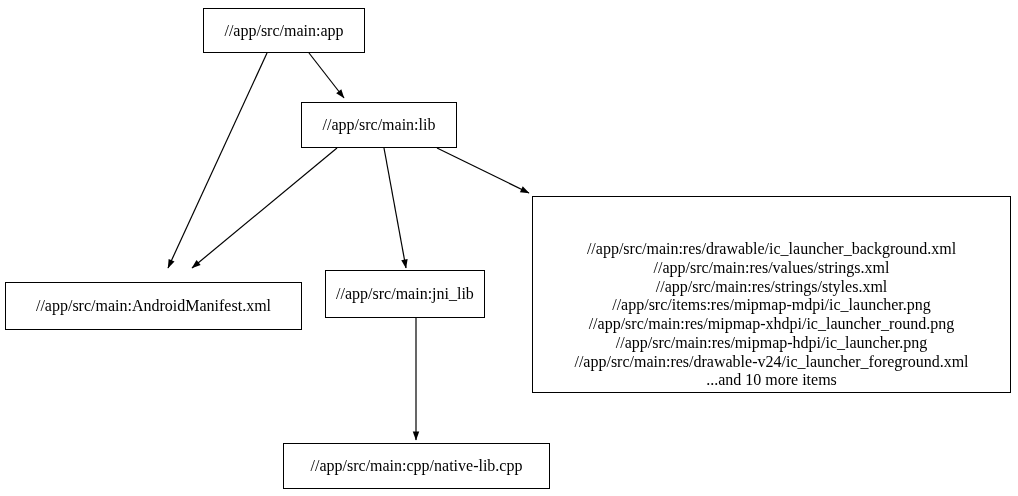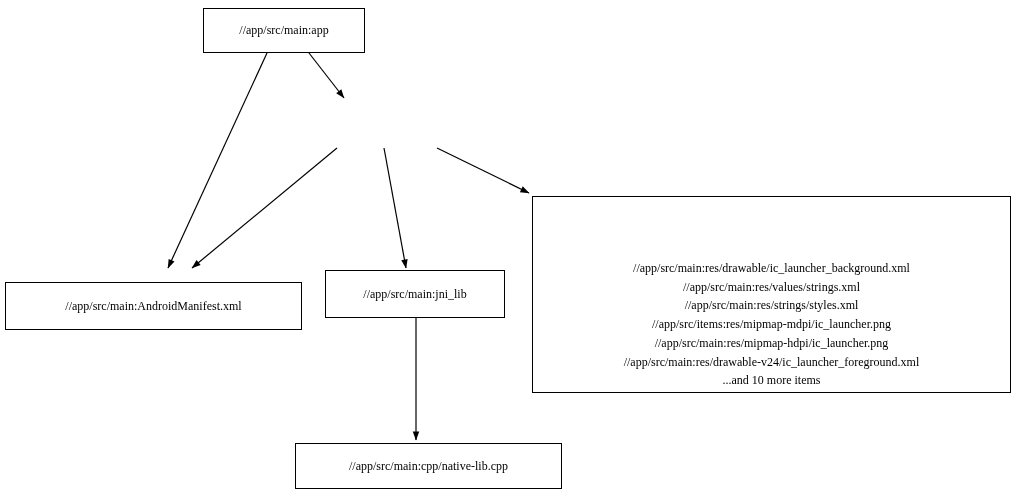--- a/index.html
+++ b/index.html
@@ -30,36 +30,36 @@
   }
   .node {
     position: absolute;
     box-sizing: border-box;
     border: 1.5px solid #000000;
     background: #ffffff;
     display: flex;
     align-items: center;
     justify-content: center;
     text-align: center;
-    font-size: 12px;
+    font-size: 16px;
     white-space: nowrap;
   }
   .node.multi {
     flex-direction: column;
     line-height: 18.7px;
     padding: 2px 6px;
     justify-content: flex-end;
   }
   
   #node-app        { left: 203px; top: 8px;   width: 162px; height: 45px; }
   #node-lib        { left: 301px; top: 102px; width: 156px; height: 46px; }
   #node-manifest   { left: 5px;   top: 270px; width: 297px; height: 48px; margin-top: 12px; }
-  #node-jni-lib    { left: 325px; top: 270px; width: 180px; height: 48px; align-items: center; }
+  #node-jni-lib    { left: 325px; top: 270px; width: 160px; height: 48px; align-items: center; }
   #node-resources  { left: 532px; top: 196px; width: 479px; height: 197px; }
-  #node-native-lib { left: 283px; top: 443px; width: 267px; height: 46px; margin-left: 12px; }
+  #node-native-lib { left: 283px; top: 443px; width: 267px; height: 46px; }
 </style>
 </head>
 <body>
 
 <div class="canvas">
 
   <svg class="edges-layer" viewBox="0 0 1018 496" xmlns="http://www.w3.org/2000/svg">
     <defs>
       <marker id="arrowhead" viewBox="0 0 10 10" refX="9.5" refY="5" markerWidth="11" markerHeight="9" orient="auto" markerUnits="userSpaceOnUse">
         <path d="M0,1.4 L10,5 L0,8.6 Z" fill="#000000"></path>
@@ -70,34 +70,38 @@
     <line x1="337" y1="148" x2="192" y2="268" marker-end="url(#arrowhead)"></line>
     <line x1="384" y1="148" x2="406" y2="268" marker-end="url(#arrowhead)"></line>
     <line x1="437" y1="148" x2="529" y2="193" marker-end="url(#arrowhead)"></line>
     <line x1="416" y1="318" x2="416" y2="440" marker-end="url(#arrowhead)"></line>
   </svg>
 
   <div class="node" id="node-app">
     <span>//app/src/main:app</span>
   </div>
 
+  <div class="node" id="node-lib">
+    <span>//app/src/main:lib</span>
+  </div>
 
   <div class="node" id="node-manifest">
     <span>//app/src/main:AndroidManifest.xml</span>
   </div>
 
   <div class="node" id="node-jni-lib">
     <span>//app/src/main:jni_lib</span>
   </div>
 
   <div class="node multi" id="node-resources">
     <div>//app/src/main:res/drawable/ic_launcher_background.xml</div>
     <div>//app/src/main:res/values/strings.xml</div>
     <div>//app/src/main:res/strings/styles.xml</div>
     <div>//app/src/items:res/mipmap-mdpi/ic_launcher.png</div>
+    <div>//app/src/main:res/mipmap-xhdpi/ic_launcher_round.png</div>
     <div>//app/src/main:res/mipmap-hdpi/ic_launcher.png</div>
     <div>//app/src/main:res/drawable-v24/ic_launcher_foreground.xml</div>
     <div>...and 10 more items</div>
   </div>
 
   <div class="node" id="node-native-lib">
     <span>//app/src/main:cpp/native-lib.cpp</span>
   </div>
 
 </div>

